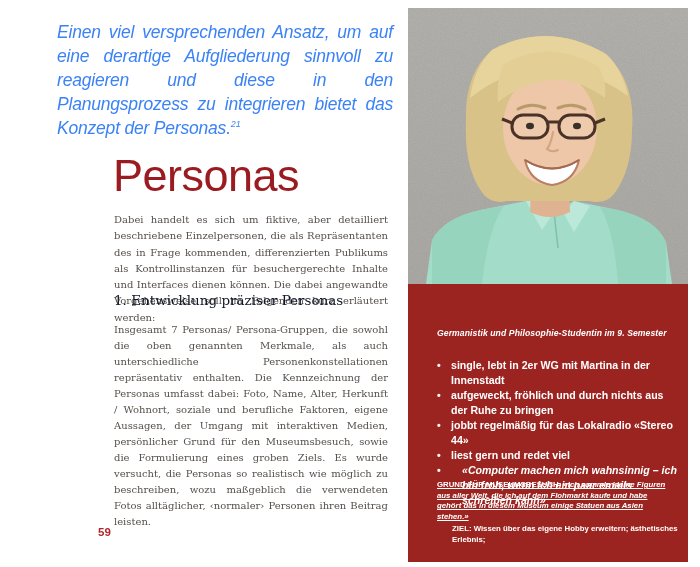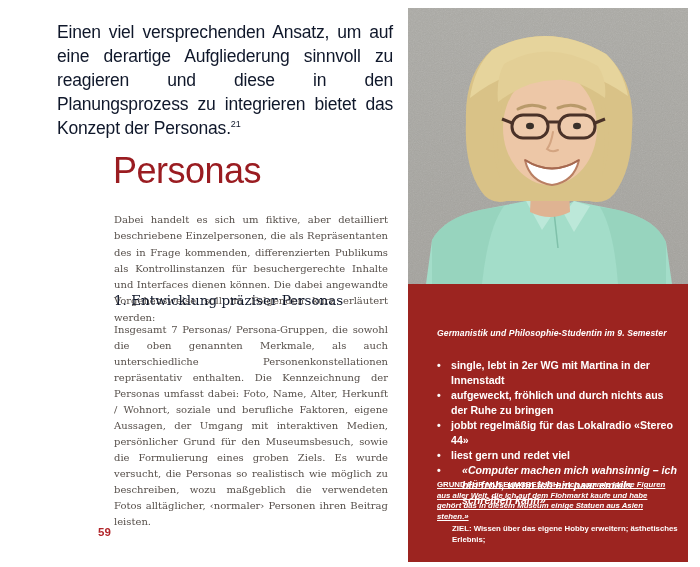--- a/index.html
+++ b/index.html
@@ -1,24 +1,24 @@
 <!DOCTYPE html>
 <html><head>
 <meta charset="utf-8">
 <style>
   html,body{margin:0;padding:0;background:#e9e9e9;}
   .page{position:relative;width:700px;height:567px;background:#ffffff;overflow:hidden;
         font-family:"Liberation Sans",sans-serif;}
 
   
   .intro{position:absolute;left:57px;top:20px;width:336px;
-         font-size:17.5px;line-height:24px;color:#0f172a;text-align:justify;
-         letter-spacing:-0.2px;}
+         font-size:17.5px;line-height:24px;color:#3b82f6;text-align:justify;
+         letter-spacing:-0.2px;font-style:italic;}
   .intro sup{font-size:9px;vertical-align:super;line-height:0;}
-  .main-title{position:absolute;left:113px;top:150px;font-size:36px;color:#9a1c21;
+  .main-title{position:absolute;left:113px;top:150px;font-size:45px;color:#9a1c21;
               letter-spacing:-0.5px;}
   .body-text{position:absolute;left:114px;width:274px;
              font-family:"DejaVu Serif",serif;font-size:10px;line-height:16.3px;
              color:#564f4a;text-align:justify;}
   .p1{top:212px;}
   .p2{top:322px;line-height:16px;}
   .section-heading{position:absolute;left:114px;top:292px;
                    font-family:"DejaVu Serif",serif;font-size:13.5px;color:#0f172a;}
   .footnote{position:absolute;left:114px;top:464px;width:174px;
             font-size:7.6px;font-weight:bold;color:#b2262b;line-height:10.4px;}

